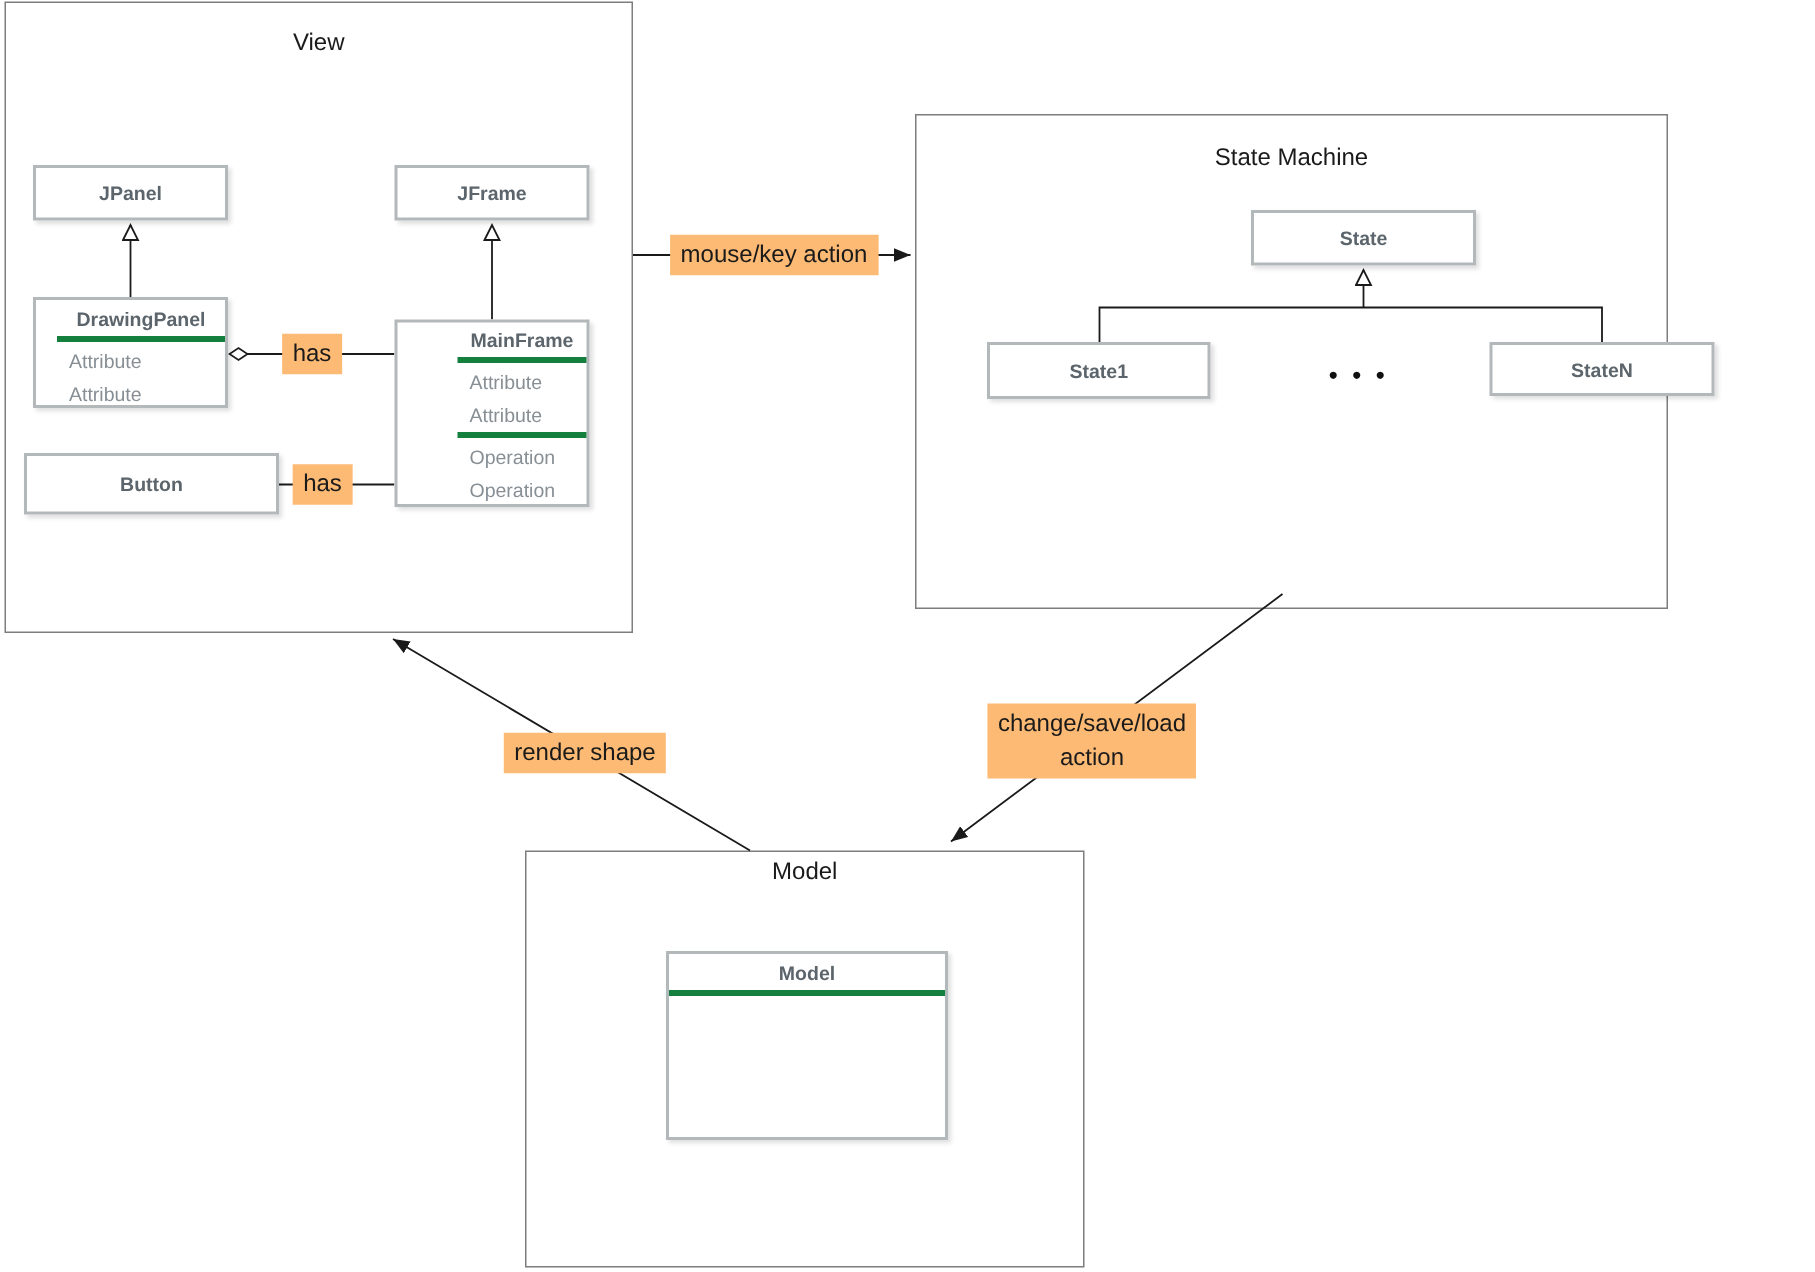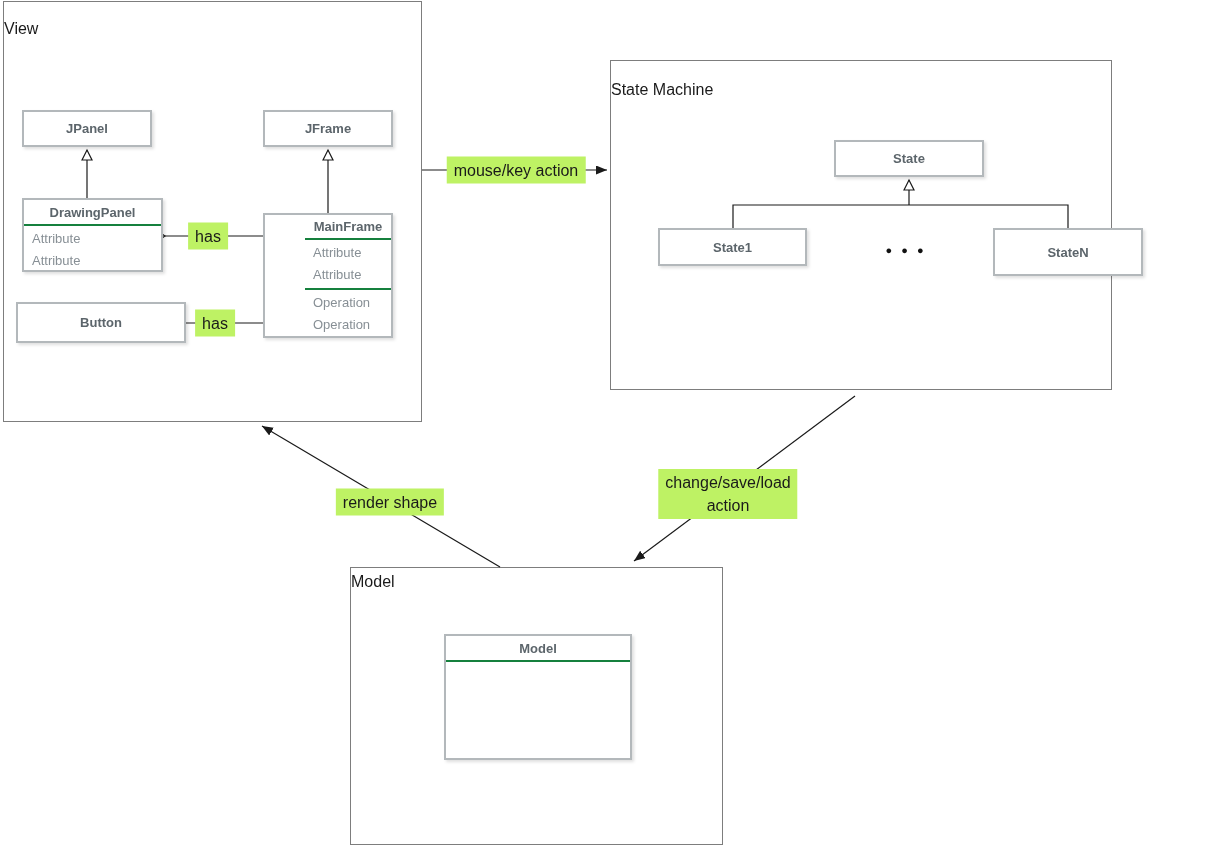--- a/index.html
+++ b/index.html
@@ -1,50 +1,50 @@
 <!DOCTYPE html>
 <html><head>
 <meta charset="utf-8">
 <style>
   html, body { margin:0; padding:0; background:#ffffff; }
   body { width:1210px; height:848px; font-family:"Liberation Sans", sans-serif; }
   .canvas { position:relative; width:1210px; height:848px; overflow:hidden; }
 
   .container { position:absolute; border:1px solid #7d7d7d; background:transparent; z-index:0; box-sizing:border-box; }
-  .container-title { position:absolute; left:0; right:0; font-size:16px; color:#1a1a1a; }
+  .container-title { position:absolute; left:0; right:0; text-align:center; font-size:16px; color:#1a1a1a; }
 
   .svg-layer { position:absolute; left:0; top:0; z-index:1; pointer-events:none; }
 
   .uml-box { position:absolute; background:#ffffff; border:2px solid #b3b8bb;
              box-shadow:2px 2px 3px rgba(0,0,0,0.13); box-sizing:border-box;
              display:flex; flex-direction:column; z-index:2; }
   .uml-name { display:flex; align-items:center; justify-content:center;
               font-weight:bold; font-size:13px; color:#5c656b; }
   .uml-name.fill { flex:1 1 auto; }
-  .uml-sec { border-top:2px solid #15803d; padding:2px 4px 0 8px;
+  .uml-sec { border-top:4px solid #15803d; padding:2px 4px 0 8px;
              color:#878f95; font-size:13px; box-sizing:border-box; }
   .uml-member { line-height:22px; white-space:nowrap; }
   .sec-fill { flex:1 1 auto; }
 
-  .edge-label { position:absolute; transform:translate(-50%,-50%); background:#bef264;
+  .edge-label { position:absolute; transform:translate(-50%,-50%); background:#fdba74;
                 padding:2px 7px; font-size:16px; color:#1a1a1a; white-space:nowrap;
                 text-align:center; z-index:3; line-height:23px; }
   .dots { position:absolute; transform:translate(-50%,-50%); font-size:11px;
           letter-spacing:3px; color:#111111; z-index:2; white-space:nowrap; }
 </style>
 </head>
 <body>
 
 <div class="canvas">
 
   <div class="container" style="left:3px; top:1px; width:419px; height:421px;">
     <div class="container-title" style="top:18px;">View</div>
   </div>
 
-  <div class="container" style="left:610px; top:60px; width:502px; height:330px;">
+  <div class="container" style="left:610px; top:76px; width:502px; height:330px;">
     <div class="container-title" style="top:20px;">State Machine</div>
   </div>
 
   <div class="container" style="left:350px; top:567px; width:373px; height:278px;">
     <div class="container-title" style="top:5px;">Model</div>
   </div>
 
   <svg class="svg-layer" width="1210" height="848" viewBox="0 0 1210 848">
     <defs>
       <marker id="arrow" markerUnits="userSpaceOnUse" markerWidth="13" markerHeight="11" refX="11" refY="4.5" orient="auto">
@@ -77,21 +77,21 @@
   </svg>
 
   <div class="uml-box" style="left:22px; top:110px; width:130px; height:37px;">
     <div class="uml-name fill">JPanel</div>
   </div>
 
   <div class="uml-box" style="left:263px; top:110px; width:130px; height:37px;">
     <div class="uml-name fill">JFrame</div>
   </div>
 
-  <div class="uml-box" style="left:22px; top:198px; width:141px; height:74px;">
+  <div class="uml-box" style="left:22px; top:198px; width:130px; height:74px;padding-left:14px;">
     <div class="uml-name" style="flex:0 0 24px;">DrawingPanel</div>
     <div class="uml-sec sec-fill">
       <div class="uml-member">Attribute</div>
       <div class="uml-member">Attribute</div>
     </div>
   </div>
 
   <div class="uml-box" style="left:263px; top:213px; width:130px; height:125px;padding-left:40px;">
     <div class="uml-name" style="flex:0 0 23px;">MainFrame</div>
     <div class="uml-sec" style="flex:0 0 50px;">
@@ -109,21 +109,21 @@
   </div>
 
   <div class="uml-box" style="left:834px; top:140px; width:150px; height:37px;">
     <div class="uml-name fill">State</div>
   </div>
 
   <div class="uml-box" style="left:658px; top:228px; width:149px; height:38px;">
     <div class="uml-name fill">State1</div>
   </div>
 
-  <div class="uml-box" style="left:993px; top:228px; width:150px; height:48px;">
+  <div class="uml-box" style="left:993px; top:228px; width:150px; height:36px;">
     <div class="uml-name fill">StateN</div>
   </div>
 
   <div class="dots" style="left:906px; top:250px;">● ● ●</div>
 
   <div class="uml-box" style="left:444px; top:634px; width:188px; height:126px;">
     <div class="uml-name" style="flex:0 0 24px;">Model</div>
     <div class="uml-sec sec-fill"></div>
   </div>
 

